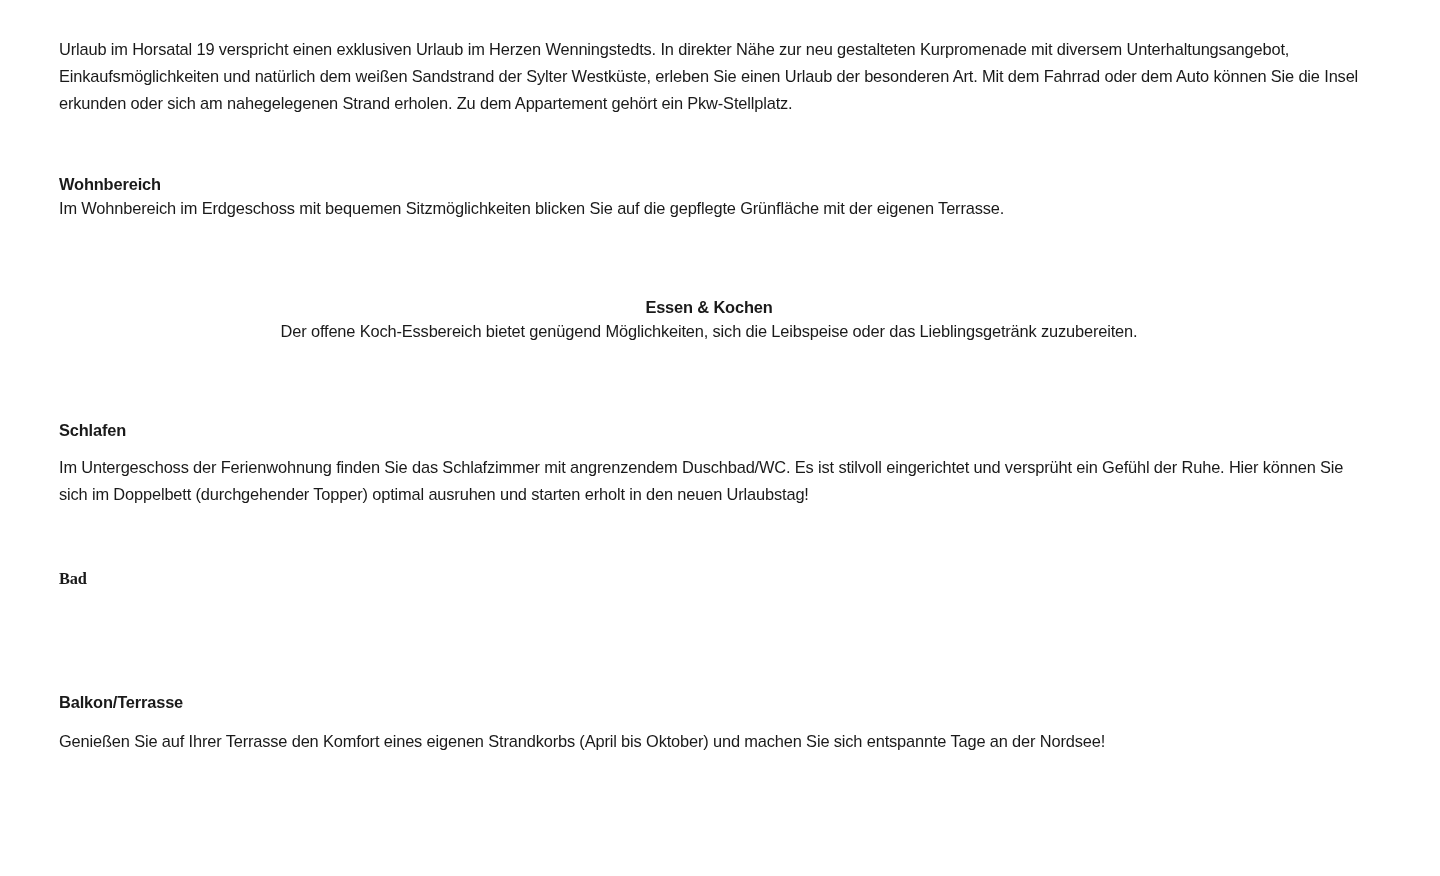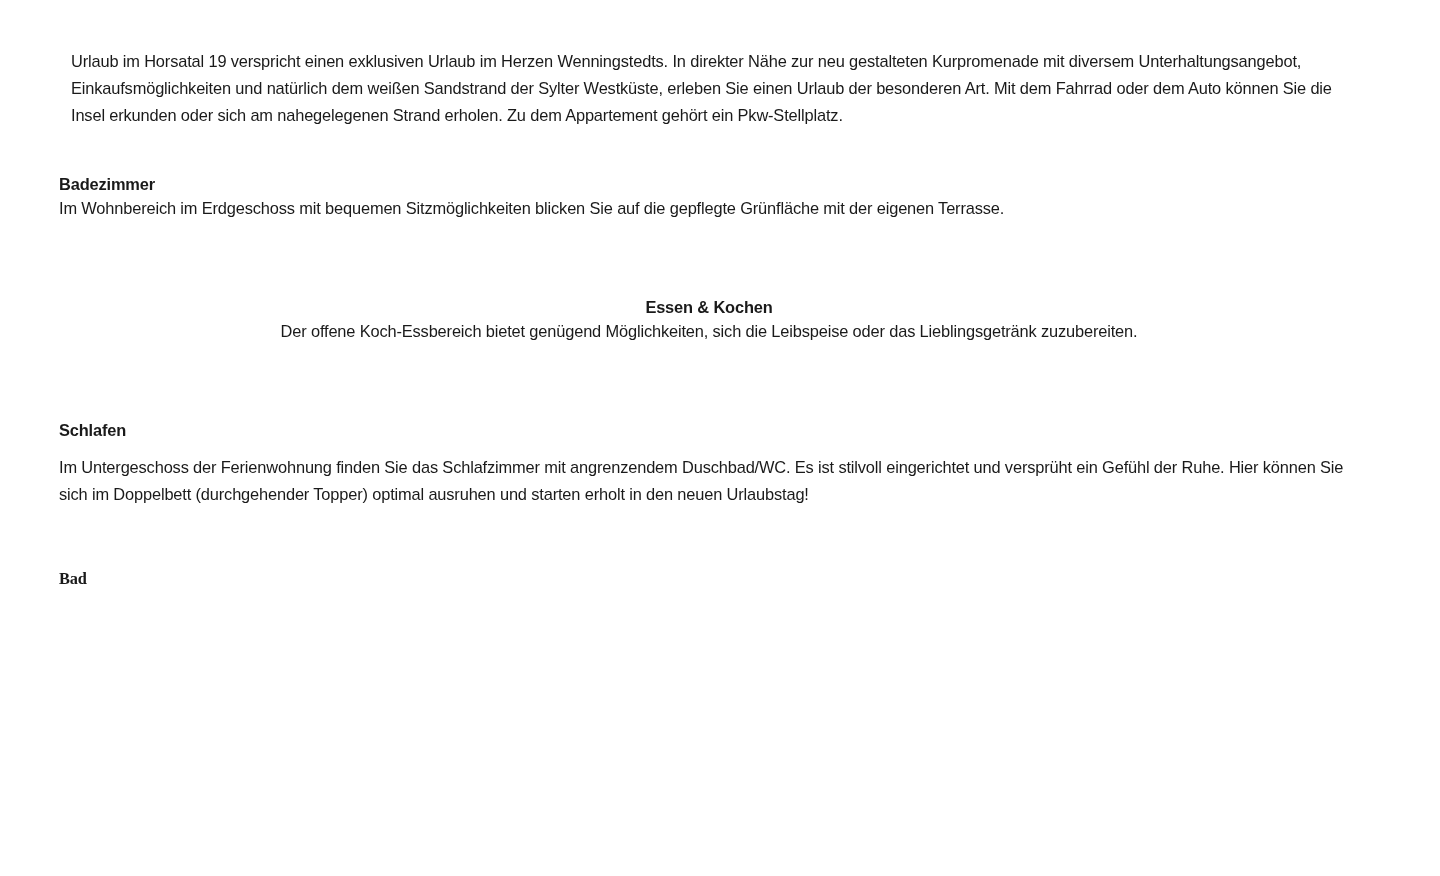--- a/index.html
+++ b/index.html
@@ -16,21 +16,21 @@
     }
     .doc {
       position: absolute;
       left: 59px;
       top: 36px;
       width: 1300px;
     }
     .intro {
       font-size: 16.4px;
       line-height: 27px;
-      margin: 12px;
+      margin: 0;
       letter-spacing: -0.15px;
     }
     .section {
       margin: 0;
     }
     .section h3 {
       font-size: 16.4px;
       font-weight: bold;
       margin: 0;
       line-height: 22px;
@@ -43,31 +43,35 @@
       letter-spacing: -0.15px;
     }
   </style>
 </head>
 <body>
 
 <div class="doc">
   <p class="intro">Urlaub im Horsatal 19 verspricht einen exklusiven Urlaub im Herzen Wenningstedts. In direkter Nähe zur neu gestalteten Kurpromenade mit diversem Unterhaltungsangebot, Einkaufsmöglichkeiten und natürlich dem weißen Sandstrand der Sylter Westküste, erleben Sie einen Urlaub der besonderen Art. Mit dem Fahrrad oder dem Auto können Sie die Insel erkunden oder sich am nahegelegenen Strand erholen. Zu dem Appartement gehört ein Pkw-Stellplatz.</p>
 
   <div class="section" style="position:absolute; top:137px; left:0; width:1300px;">
-    <h3>Badezimmer</h3>
+    <h3>Wohnbereich</h3>
     <p style="margin-top:0;">Im Wohnbereich im Erdgeschoss mit bequemen Sitzmöglichkeiten blicken Sie auf die gepflegte Grünfläche mit der eigenen Terrasse.</p>
   </div>
 
   <div class="section" style="position:absolute; top:260px; left:0; width:1300px;text-align:center;">
     <h3>Essen &amp; Kochen</h3>
     <p style="">Der offene Koch-Essbereich bietet genügend Möglichkeiten, sich die Leibspeise oder das Lieblingsgetränk zuzubereiten.</p>
   </div>
 
   <div class="section" style="position:absolute; top:383px; left:0; width:1300px;">
     <h3>Schlafen</h3>
     <p style="margin-top:13px; width:1285px;">Im Untergeschoss der Ferienwohnung finden Sie das Schlafzimmer mit angrenzendem Duschbad/WC. Es ist stilvoll eingerichtet und versprüht ein Gefühl der Ruhe. Hier können Sie sich im Doppelbett (durchgehender Topper) optimal ausruhen und starten erholt in den neuen Urlaubstag!</p>
   </div>
 
   <div class="section" style="position:absolute; top:532px; left:0; width:1300px;font-family:Liberation Serif, serif;">
     <h3>Bad</h3>
   </div>
 
+  <div class="section" style="position:absolute; top:655px; left:0; width:1300px;">
+    <h3>Balkon/Terrasse</h3>
+    <p style="margin-top:15px;">Genießen Sie auf Ihrer Terrasse den Komfort eines eigenen Strandkorbs (April bis Oktober) und machen Sie sich entspannte Tage an der Nordsee!</p>
+  </div>
 </div>
 
 </body></html>

